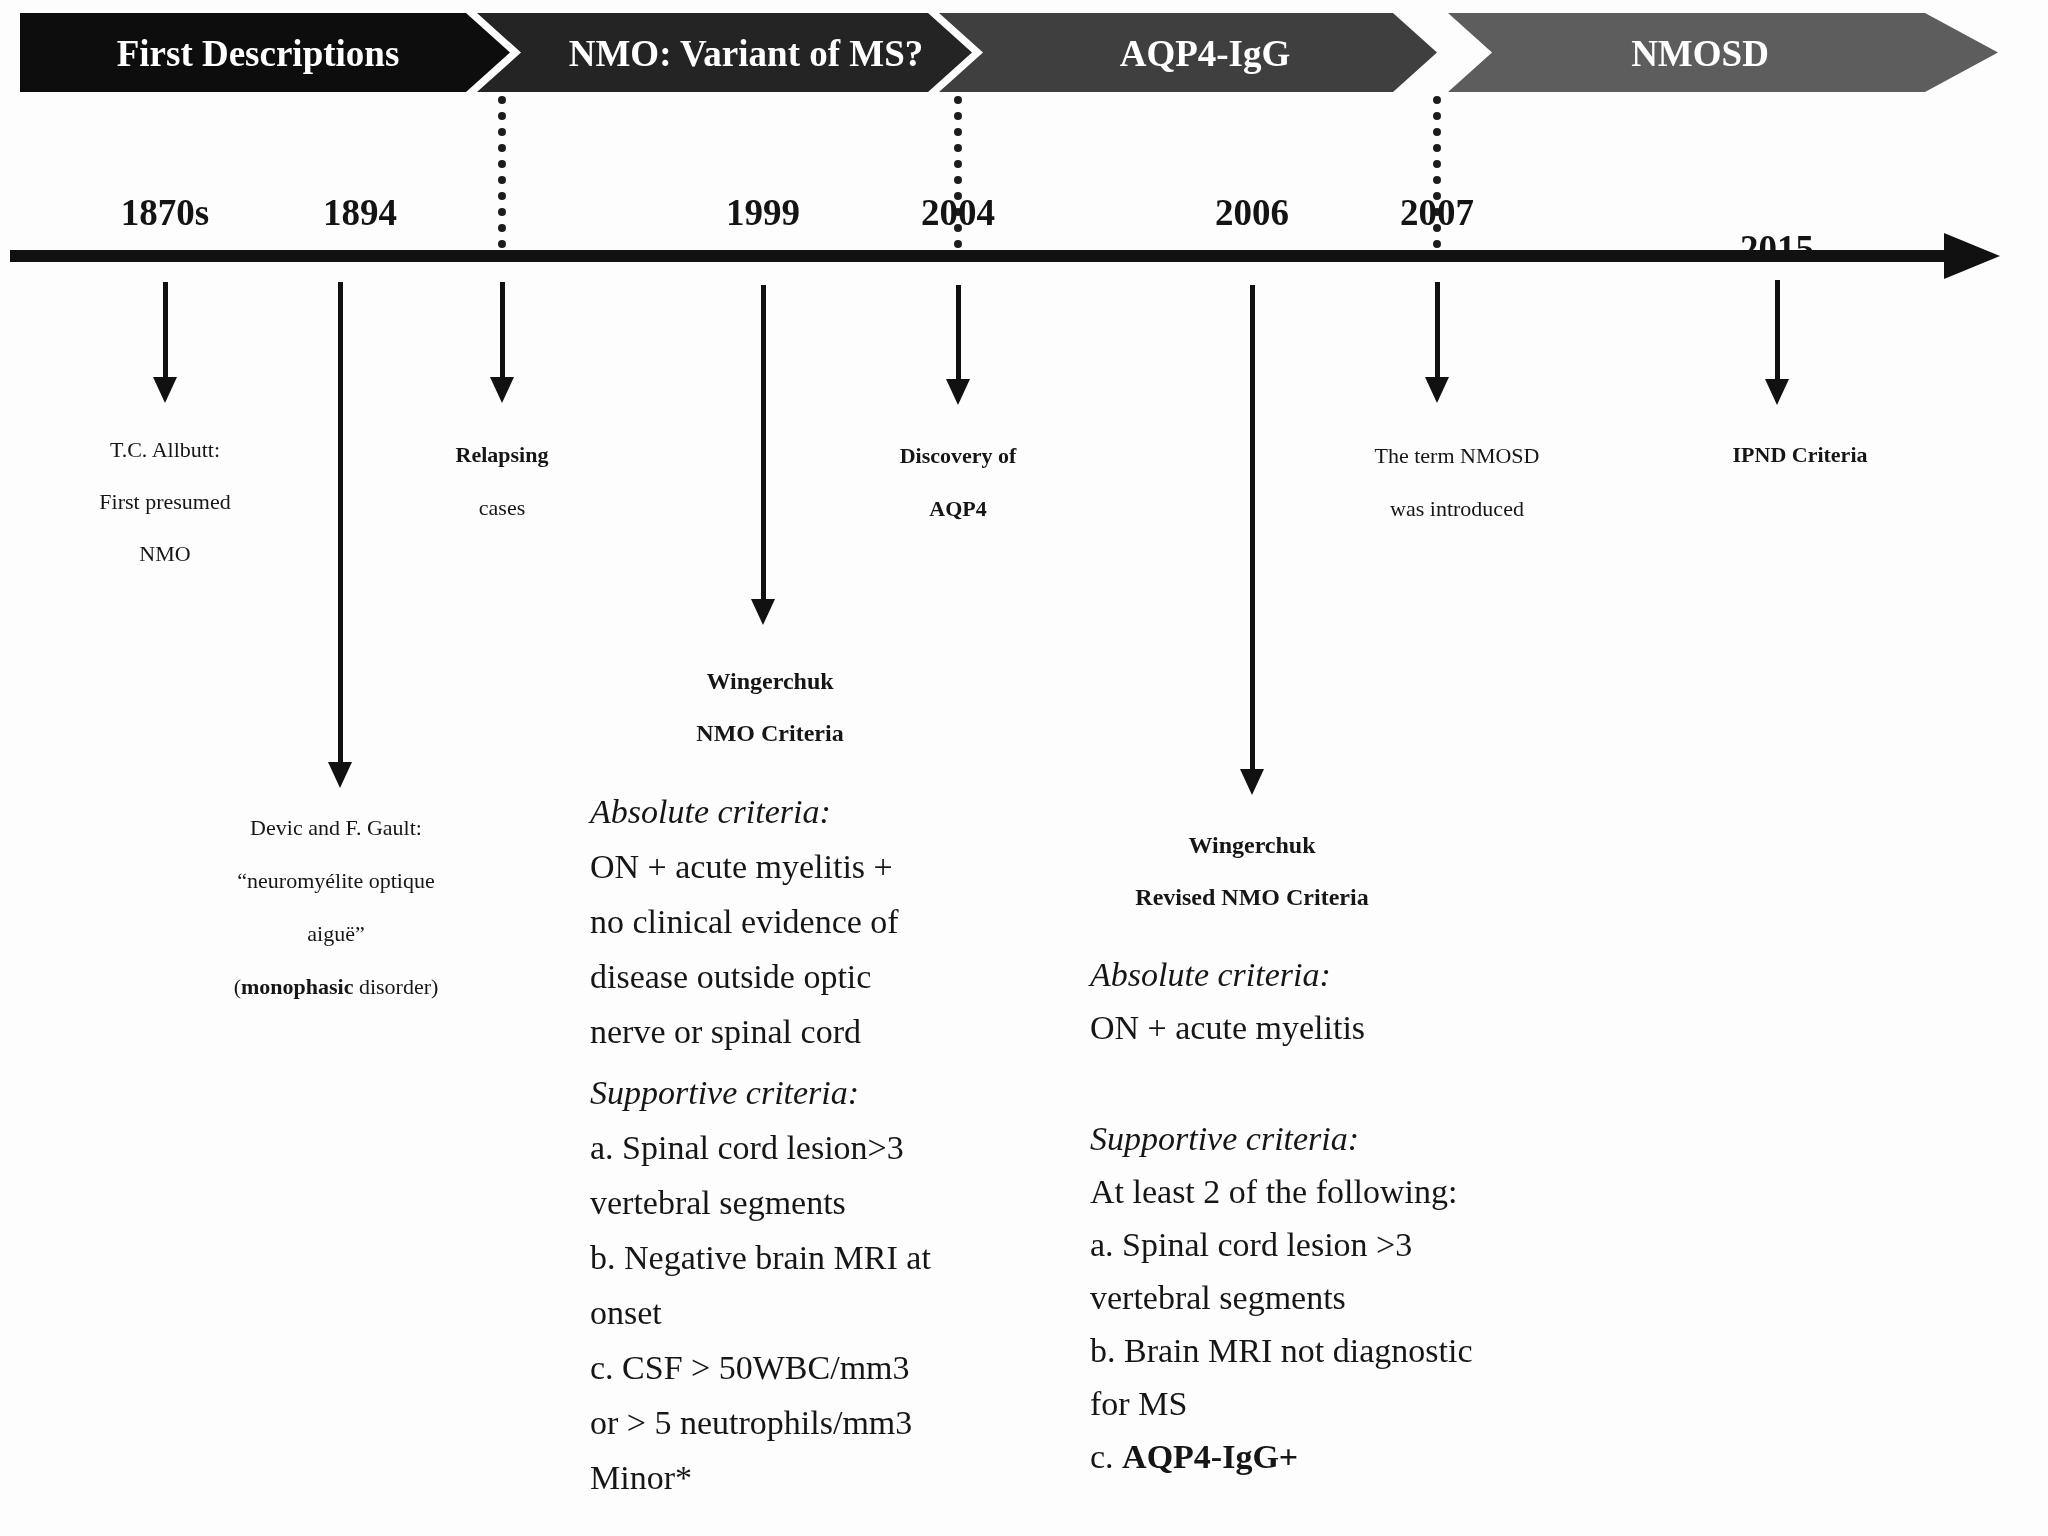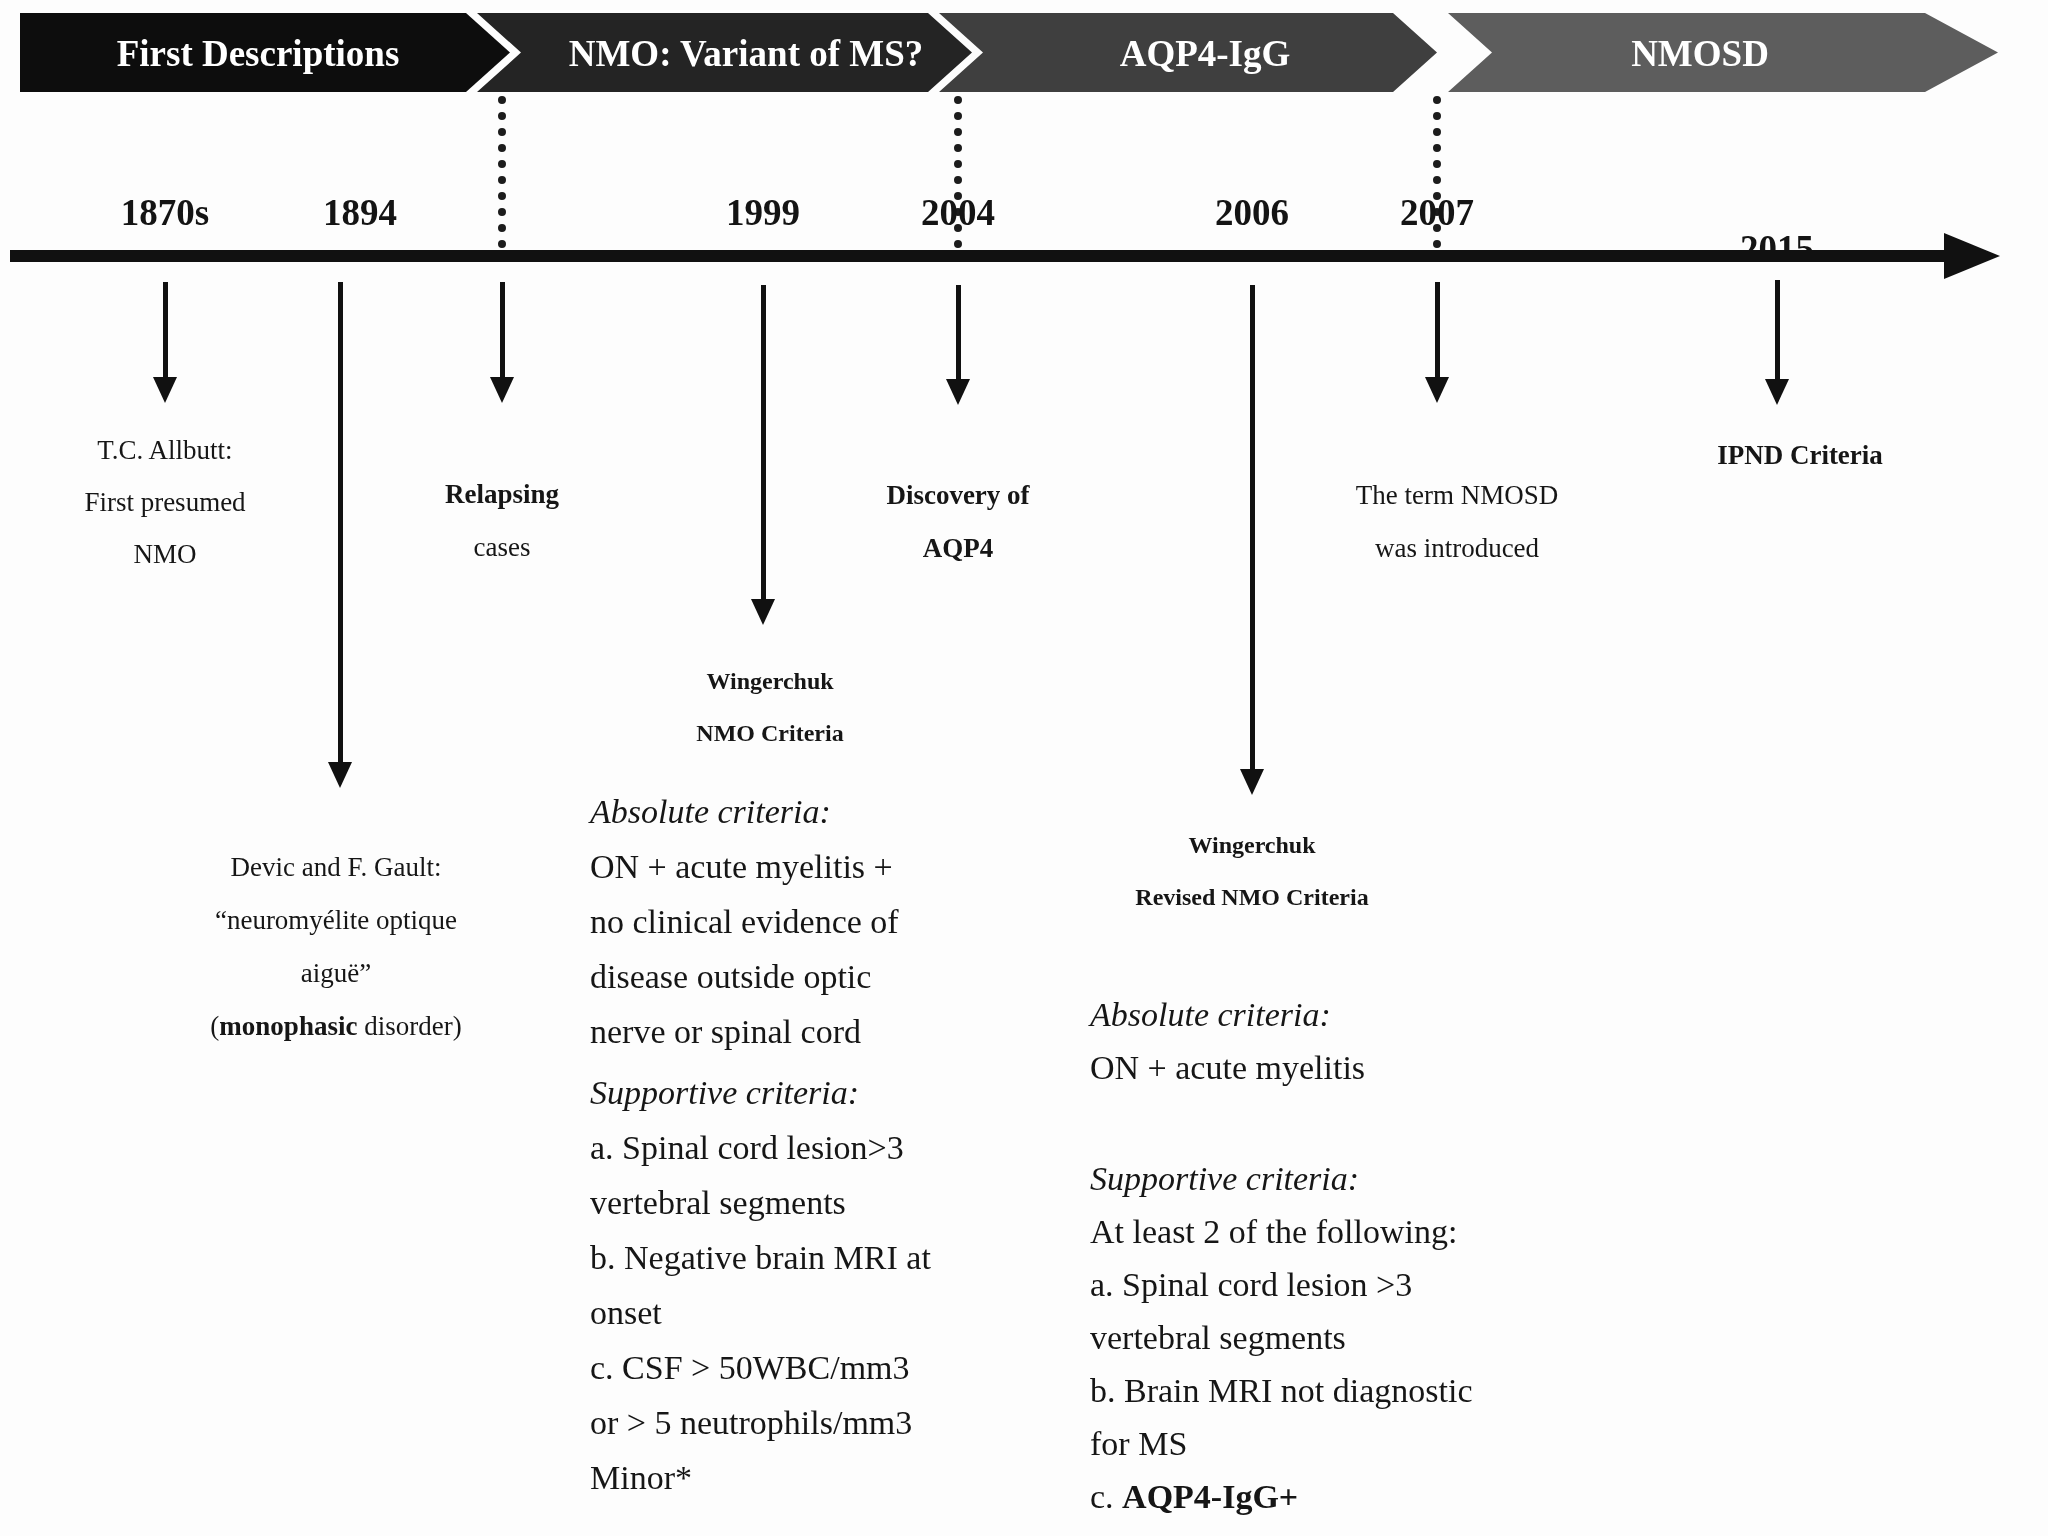--- a/index.html
+++ b/index.html
@@ -22,26 +22,26 @@
     border-top:26px solid #111;
   }
   .tl-head{
     position:absolute;width:0;height:0;
     border-top:23px solid transparent;border-bottom:23px solid transparent;
     border-left:56px solid #111;
   }
   .dot{position:absolute;width:0;border-left:8px dotted #1c1c1c;}
   .txt-c{
     position:absolute;transform:translateX(-50%);
-    text-align:center;font-size:27px;line-height:52px;white-space:nowrap;
+    text-align:center;font-size:22px;line-height:52px;white-space:nowrap;
   }
   .txt-l{
     position:absolute;text-align:left;font-size:34px;line-height:55px;white-space:nowrap;
   }
-  .lh53{line-height:53px;margin-top:40px;}
+  .lh53{line-height:53px;}
   .b{font-weight:bold;}
   .i{font-style:italic;}
   .title{font-size:24px;font-weight:bold;}
   svg text{
     font-family:"Liberation Serif","DejaVu Serif",serif;
     font-size:37px;font-weight:bold;
   }
 </style>
 </head>
 <body>

